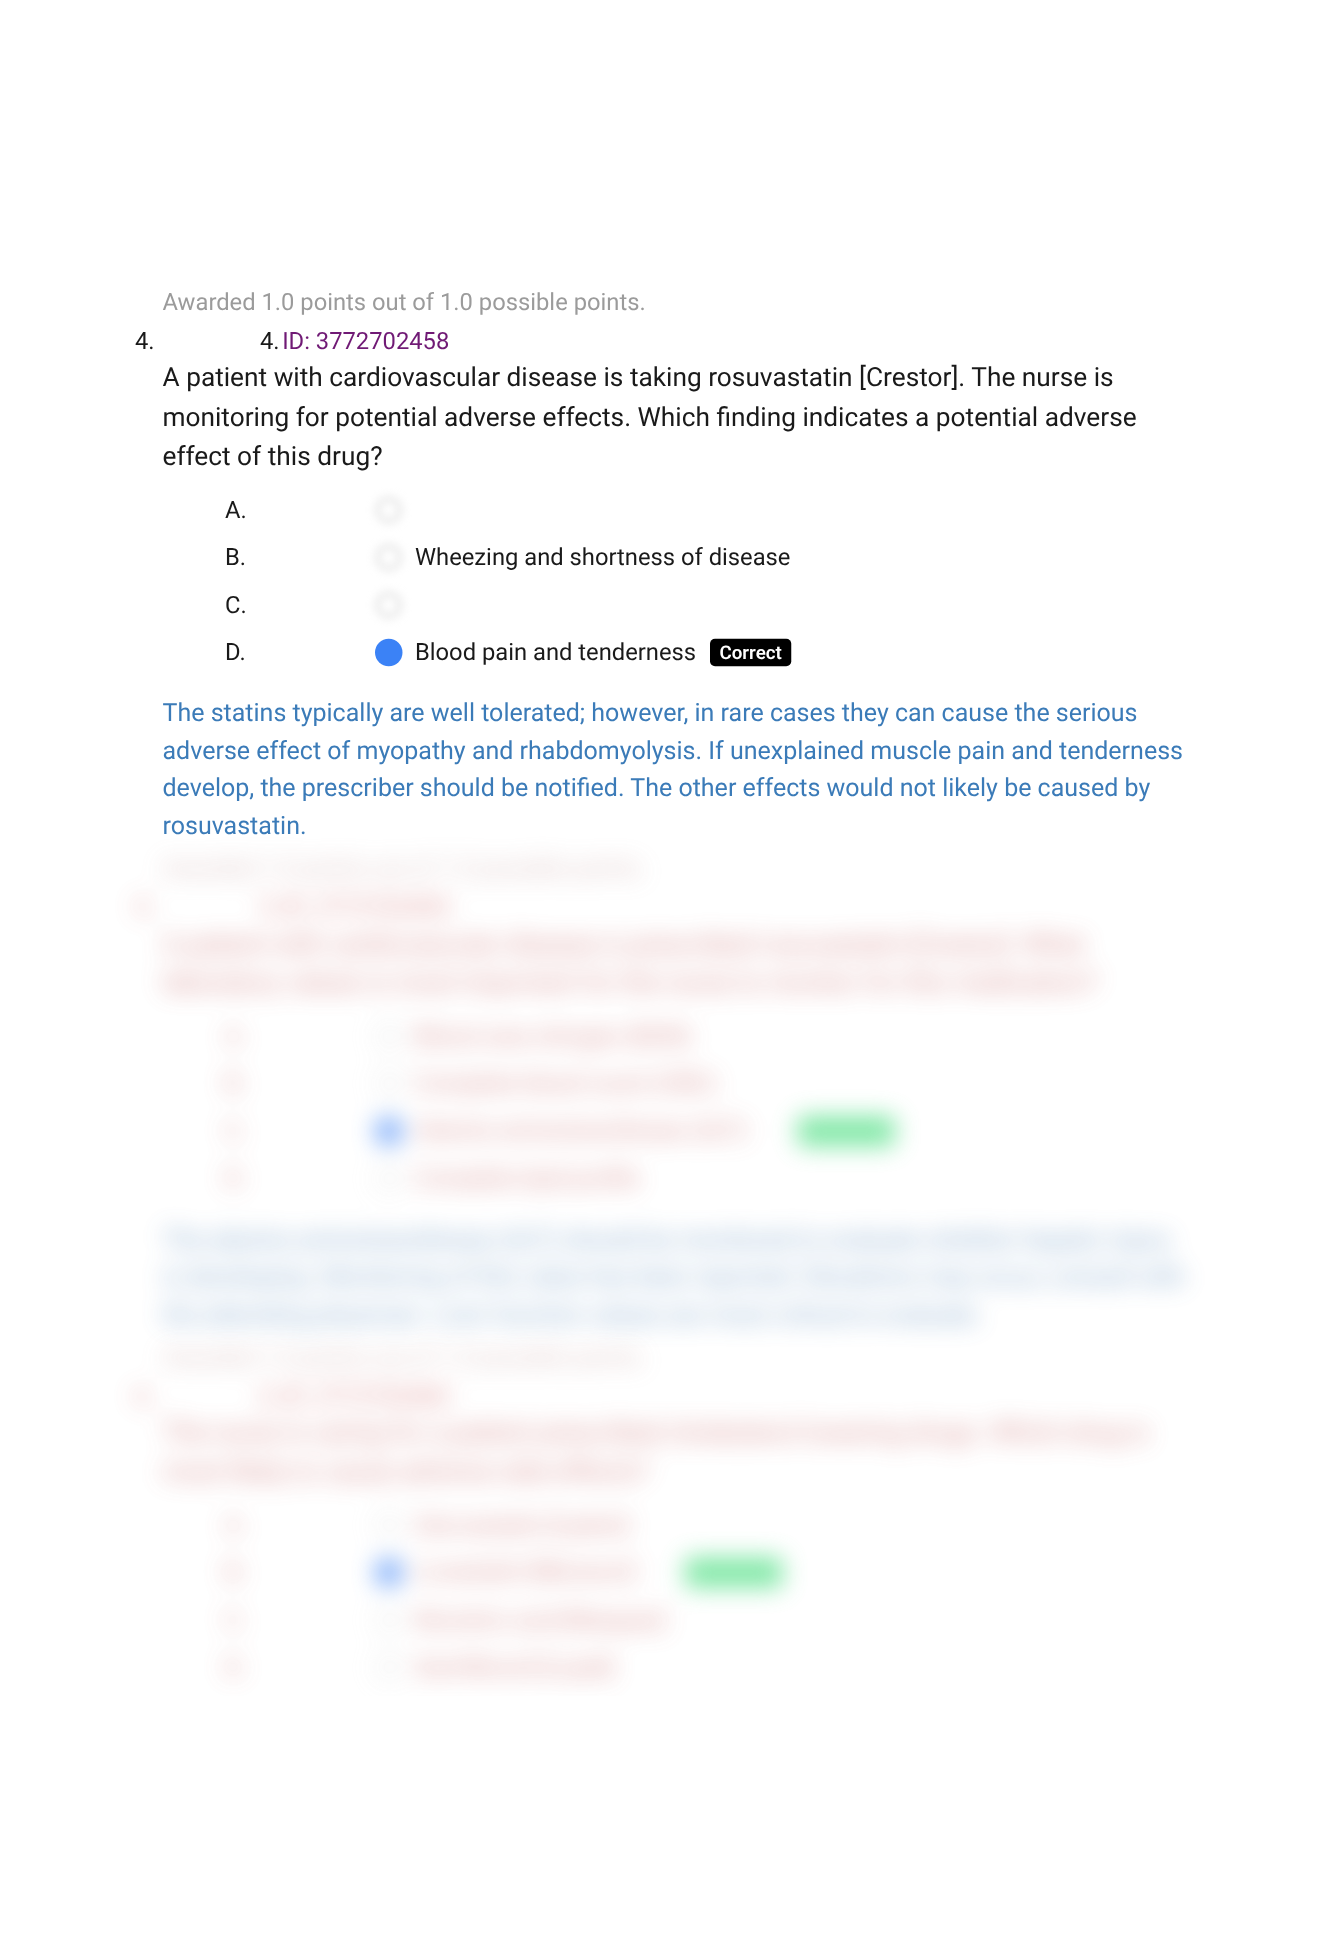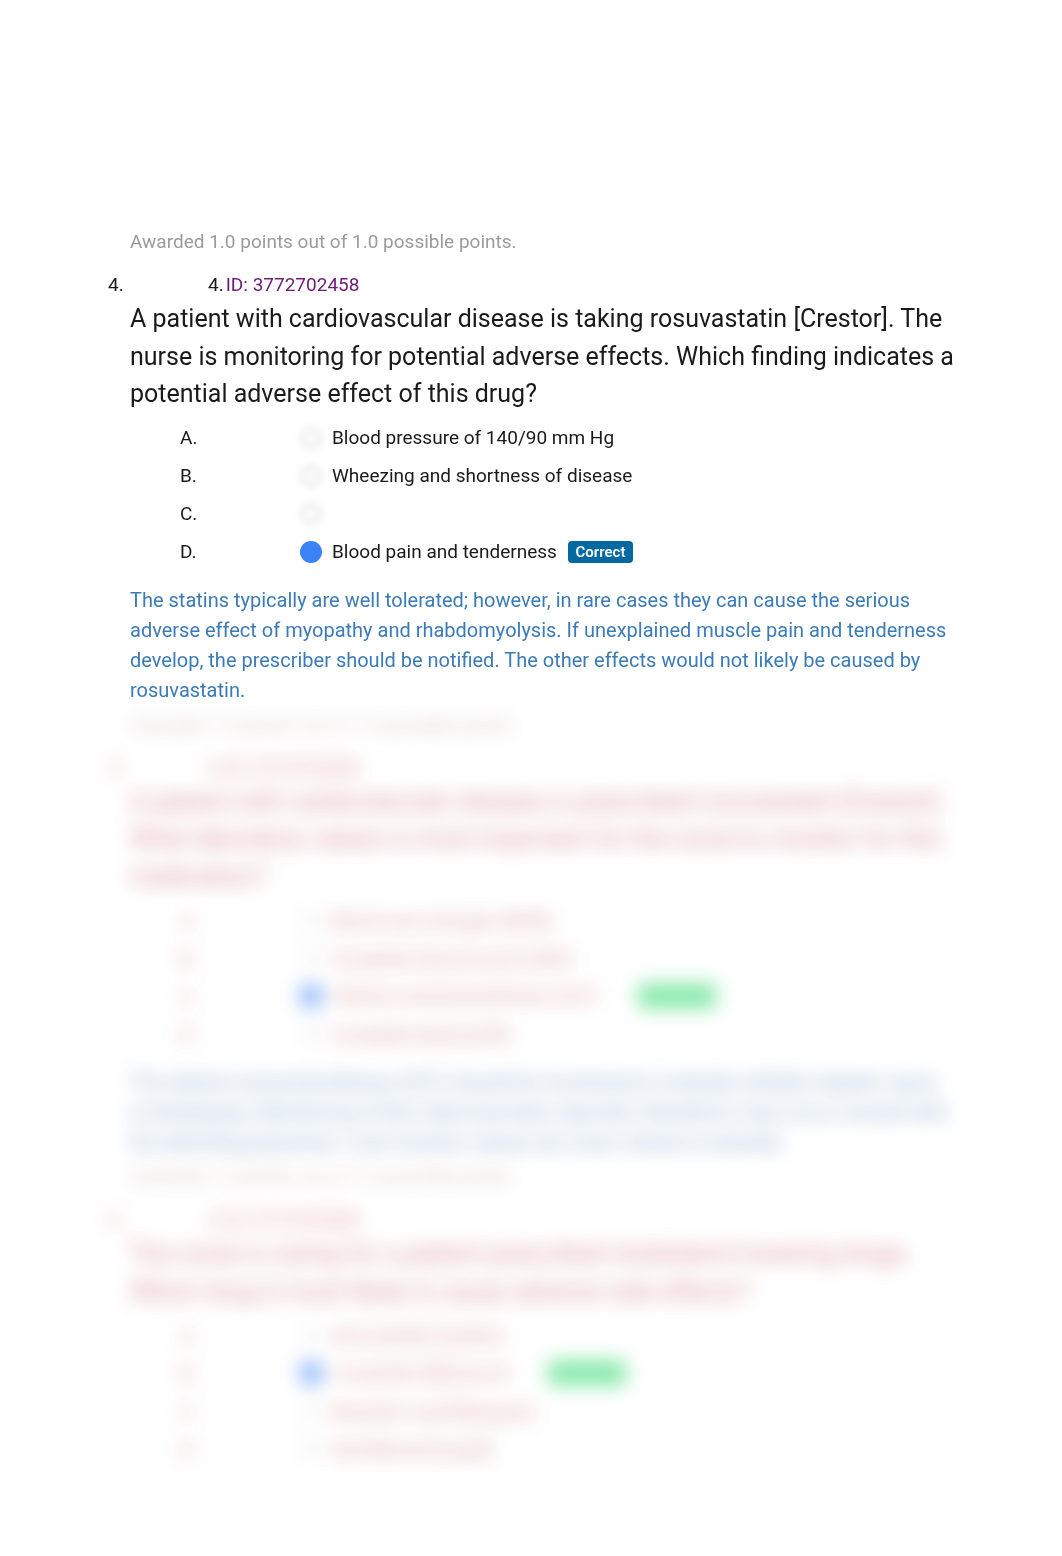--- a/index.html
+++ b/index.html
@@ -18,21 +18,21 @@
     
     .content {
       padding-left: 108px;
       padding-right: 108px;
     }
     
     .points-awarded {
       color: #9b9b9b;
       font-size: 19px;
       margin-left: 22px;
-      margin-bottom: 20px;
+      margin-bottom: 8px;
     }
     
     .question-block {
       margin-bottom: 8px;
     }
     
     .question-header {
       display: flex;
       align-items: baseline;
       margin-bottom: 4px;
@@ -50,21 +50,21 @@
       color: #1a1a1a;
       margin-right: 2px;
     }
     
     .question-id {
       font-size: 19px;
       color: #701a75;
     }
     
     .question-text {
-      font-size: 25px;
+      font-size: 21px;
       color: #1a1a1a;
       line-height: 1.5;
       margin-left: 22px;
       margin-bottom: 10px;
     }
     
     .answer-list {
       margin-left: 72px;
     }
     
@@ -107,21 +107,21 @@
     }
     
     .answer-text {
       font-size: 19px;
       color: #1a1a1a;
       flex: 1;
     }
     
     .correct-badge {
       display: inline-block;
-      background: #0369a1;
+      background: #000000;
       color: #ffffff;
       font-size: 15px;
       font-weight: 600;
       padding: 2px 8px;
       border-radius: 4px;
       margin-left: 6px;
       vertical-align: middle;
     }
     
     .explanation {
@@ -216,21 +216,20 @@
       <span class="question-id">ID: 3772702458</span>
     </div>
     <div class="question-text">A patient with cardiovascular disease is taking rosuvastatin [Crestor]. The nurse is monitoring for potential adverse effects. Which finding indicates a potential adverse effect of this drug?</div>
 
     <div class="answer-list">
       <div class="answer-row">
         <span class="answer-letter">A.</span>
         <span class="radio-wrap">
             <span class="radio-empty"></span>
           </span>
-        <span class="answer-text">Blood pressure of 140/90 mm Hg</span>
       </div>
       <div class="answer-row">
         <span class="answer-letter">B.</span>
         <span class="radio-wrap">
             <span class="radio-empty"></span>
           </span>
         <span class="answer-text">Wheezing and shortness of disease</span>
       </div>
       <div class="answer-row">
         <span class="answer-letter">C.</span>

